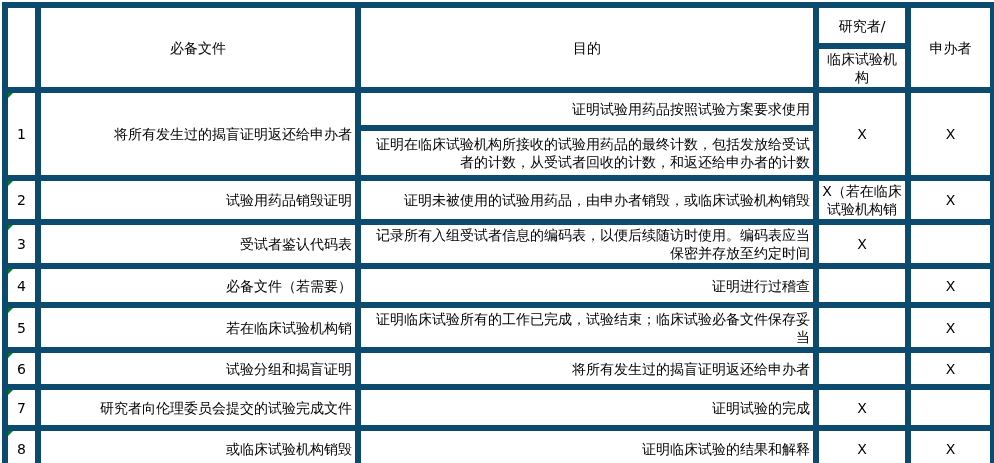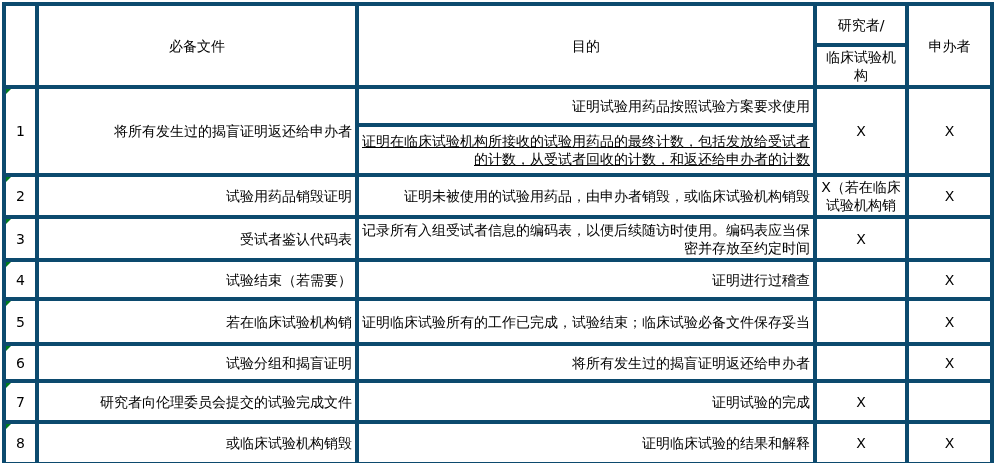--- a/index.html
+++ b/index.html
@@ -15,21 +15,21 @@
     box-sizing: border-box;
     padding: 2px 0 0 2px;
     overflow: hidden;
   }
   table.grid {
     border-collapse: collapse;
     table-layout: fixed;
     width: 988px;
   }
   table.grid td {
-    border: 4px solid #0c4a6e;
+    border: 6px solid #0c4a6e;
     font-size: 14px;
     line-height: 18px;
     color: #000000;
     padding: 1px 3px;
     vertical-align: middle;
     overflow: hidden;
     position: relative;
     box-sizing: border-box;
     word-break: break-all;
   }
@@ -45,21 +45,21 @@
     left: 0;
     width: 0;
     height: 0;
     border-top: 5px solid #007b1f;
     border-right: 5px solid transparent;
     display: block;
   }
   tr.h-hdr1 { height: 41px; }
   tr.h-hdr2 { height: 42px; }
   tr.h-r1a  { height: 38px; }
-  tr.h-r1b  { height: 50px; text-decoration: underline; }
+  tr.h-r1b  { height: 50px; }
   tr.h-r2   { height: 36px; }
   tr.h-r3   { height: 43px; }
   tr.h-r4   { height: 39px; }
   tr.h-r5   { height: 45px; }
   tr.h-r6   { height: 37px; }
   tr.h-r7   { height: 41px; }
   tr.h-r8   { height: 42px; }
   td.clip2 {
     line-height: 18px;
     padding: 0 1px;
@@ -125,21 +125,21 @@
         <td class="left">记录所有入组受试者信息的编码表，以便后续随访时使用。编码表应当保密并存放至约定时间</td>
         <td class="center">X</td>
         <td class="center"></td>
       </tr>
 
       <tr class="h-r4">
         <td class="center">
           <span class="corner-tri"></span>
           <span>4</span>
         </td>
-        <td class="left">试验结束（若需要）</td>
+        <td class="left">必备文件（若需要）</td>
         <td class="left">证明进行过稽查</td>
         <td class="center"></td>
         <td class="center">X</td>
       </tr>
 
       <tr class="h-r5">
         <td class="center">
           <span class="corner-tri"></span>
           <span>5</span>
         </td>

